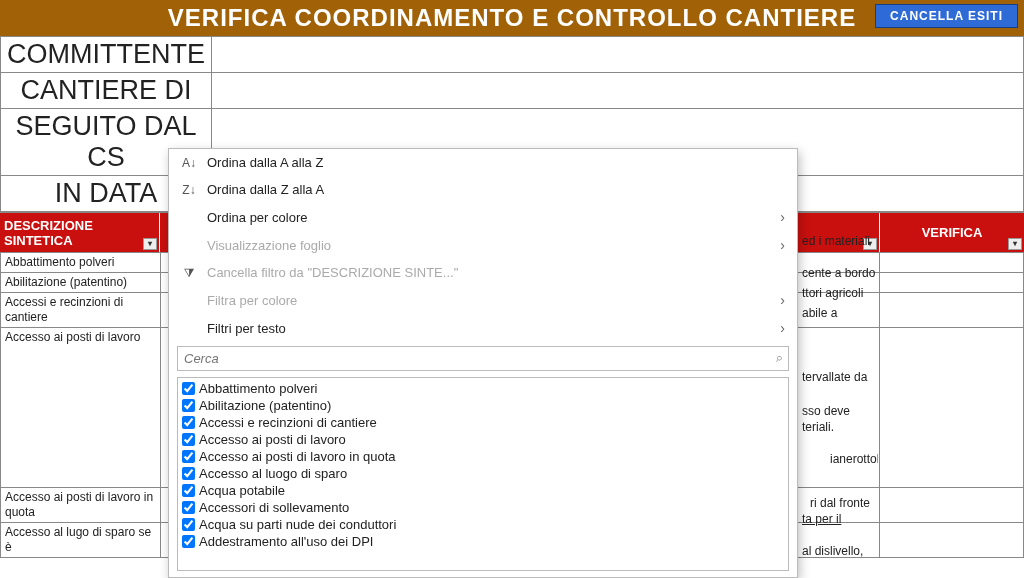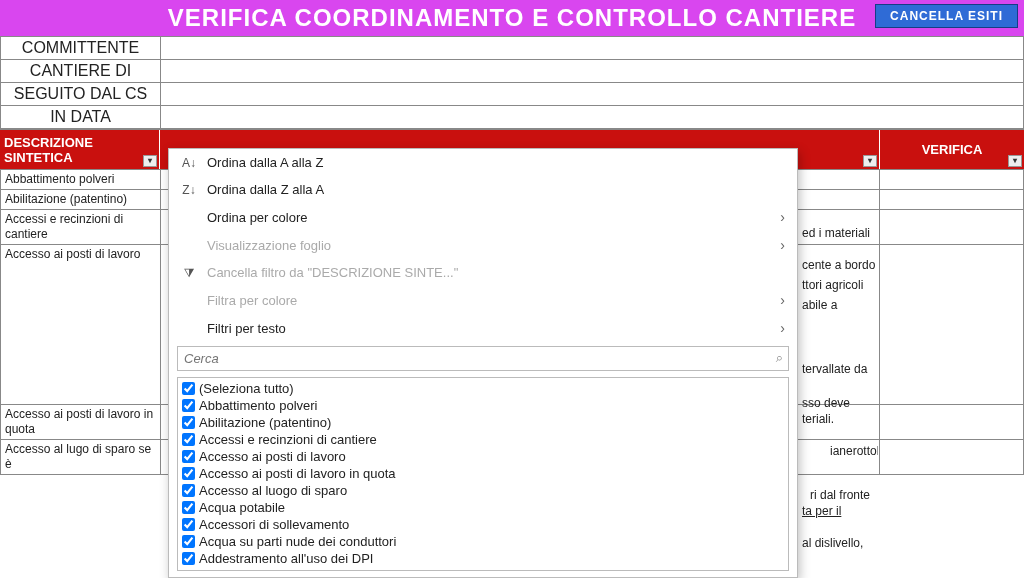--- a/index.html
+++ b/index.html
@@ -1,20 +1,20 @@
 <!DOCTYPE html>
 <html><head>
 <meta charset="utf-8">
 <style>
   * { box-sizing: border-box; margin: 0; padding: 0; }
   body { font-family: "Segoe UI", Arial, sans-serif; font-size: 13px; color: #222; background:#fff; width:1024px; height:578px; overflow:hidden; position:relative; }
-  .title-bar { background:#d946ef; color:#fff; font-weight:700; font-size:24px; text-align:center; padding:4px 0; letter-spacing:1px; position:relative; }
+  .title-bar { background:#a16207; color:#fff; font-weight:700; font-size:24px; text-align:center; padding:4px 0; letter-spacing:1px; position:relative; }
   .cancel-btn { position:absolute; right:6px; top:4px; background:#2f6bd6; border:1px solid #173d86; color:#fff; font-weight:700; font-size:12px; padding:4px 14px; cursor:pointer; letter-spacing:1px; }
   table.hdr { width:100%; border-collapse:collapse; }
-  table.hdr td { border:1px solid #888; padding:2px 6px; font-size:16px; }
+  table.hdr td { border:1px solid #888; padding:2px 6px; font-size:27px; }
   table.hdr td.lbl { width:160px; text-align:center; font-weight:400; }
   .colhdr { background:#c9100e; color:#fff; display:flex; height:40px; border-top:1px solid #888; }
   .colhdr .cell { border-right:1px solid #fff; display:flex; align-items:center; justify-content:center; font-weight:700; position:relative; padding:2px 4px; }
   .filter-arrow { position:absolute; right:2px; bottom:2px; width:14px; height:12px; background:#eee; border:1px solid #999; font-size:8px; line-height:10px; text-align:center; color:#333; cursor:pointer; }
   .grid { width:100%; border-collapse:collapse; }
   .grid td { border:1px solid #888; padding:2px 4px; vertical-align:top; font-size:12px; line-height:1.25; }
   .grid td.c1 { width:160px; }
   .grid td.c2 { width:720px; }
   .grid td.c3 { width:144px; }
   
@@ -24,21 +24,21 @@
   .menu .row .chev { margin-left:auto; color:#666; font-size:14px; }
   .menu .ico { width:16px; display:inline-flex; justify-content:center; color:#555; font-size:12px; }
   .menu .searchwrap { padding:4px 8px; }
   .menu input.search { width:100%; border:1px solid #bbb; padding:4px 26px 4px 6px; font-size:13px; font-style:italic; color:#888; }
   .menu .searchwrap { position:relative; }
   .menu .searchicon { position:absolute; right:14px; top:8px; color:#888; font-size:13px; }
   .menu .list { border:1px solid #bbb; margin:2px 8px 6px 8px; height:194px; overflow-y:scroll; padding:2px 4px; }
   .menu .opt { display:flex; align-items:center; gap:4px; font-size:13px; padding:1px 0; cursor:pointer; }
   .menu .opt input { margin:0; }
   
-  .frag { position:absolute; font-size:12px; color:#222; line-height:1.3; width:76px; overflow:hidden; white-space:nowrap; }
+  .frag { position:absolute; font-size:12px; color:#222; line-height:1.3; width:76px; overflow:hidden; white-space:nowrap;margin-top:8px; }
 </style>
 </head>
 <body>
 
 <div class="title-bar">
   <span>VERIFICA COORDINAMENTO E CONTROLLO CANTIERE</span>
   <button class="cancel-btn">CANCELLA ESITI</button>
 </div>
 
 <table class="hdr">
@@ -163,24 +163,20 @@
     <span>Filtri per testo</span>
     <span class="chev">›</span>
   </div>
   <div class="searchwrap">
     <input class="search" placeholder="Cerca" style="">
     <span class="searchicon">⌕</span>
   </div>
   <div class="list" id="optlist">
       <label class="opt">
         <input type="checkbox" checked="" style="">
-        <span>(Seleziona tutto)</span>
-      </label>
-      <label class="opt">
-        <input type="checkbox" checked="" style="">
         <span>Abbattimento polveri</span>
       </label>
       <label class="opt">
         <input type="checkbox" checked="" style="">
         <span>Abilitazione (patentino)</span>
       </label>
       <label class="opt">
         <input type="checkbox" checked="" style="">
         <span>Accessi e recinzioni di cantiere</span>
       </label>

